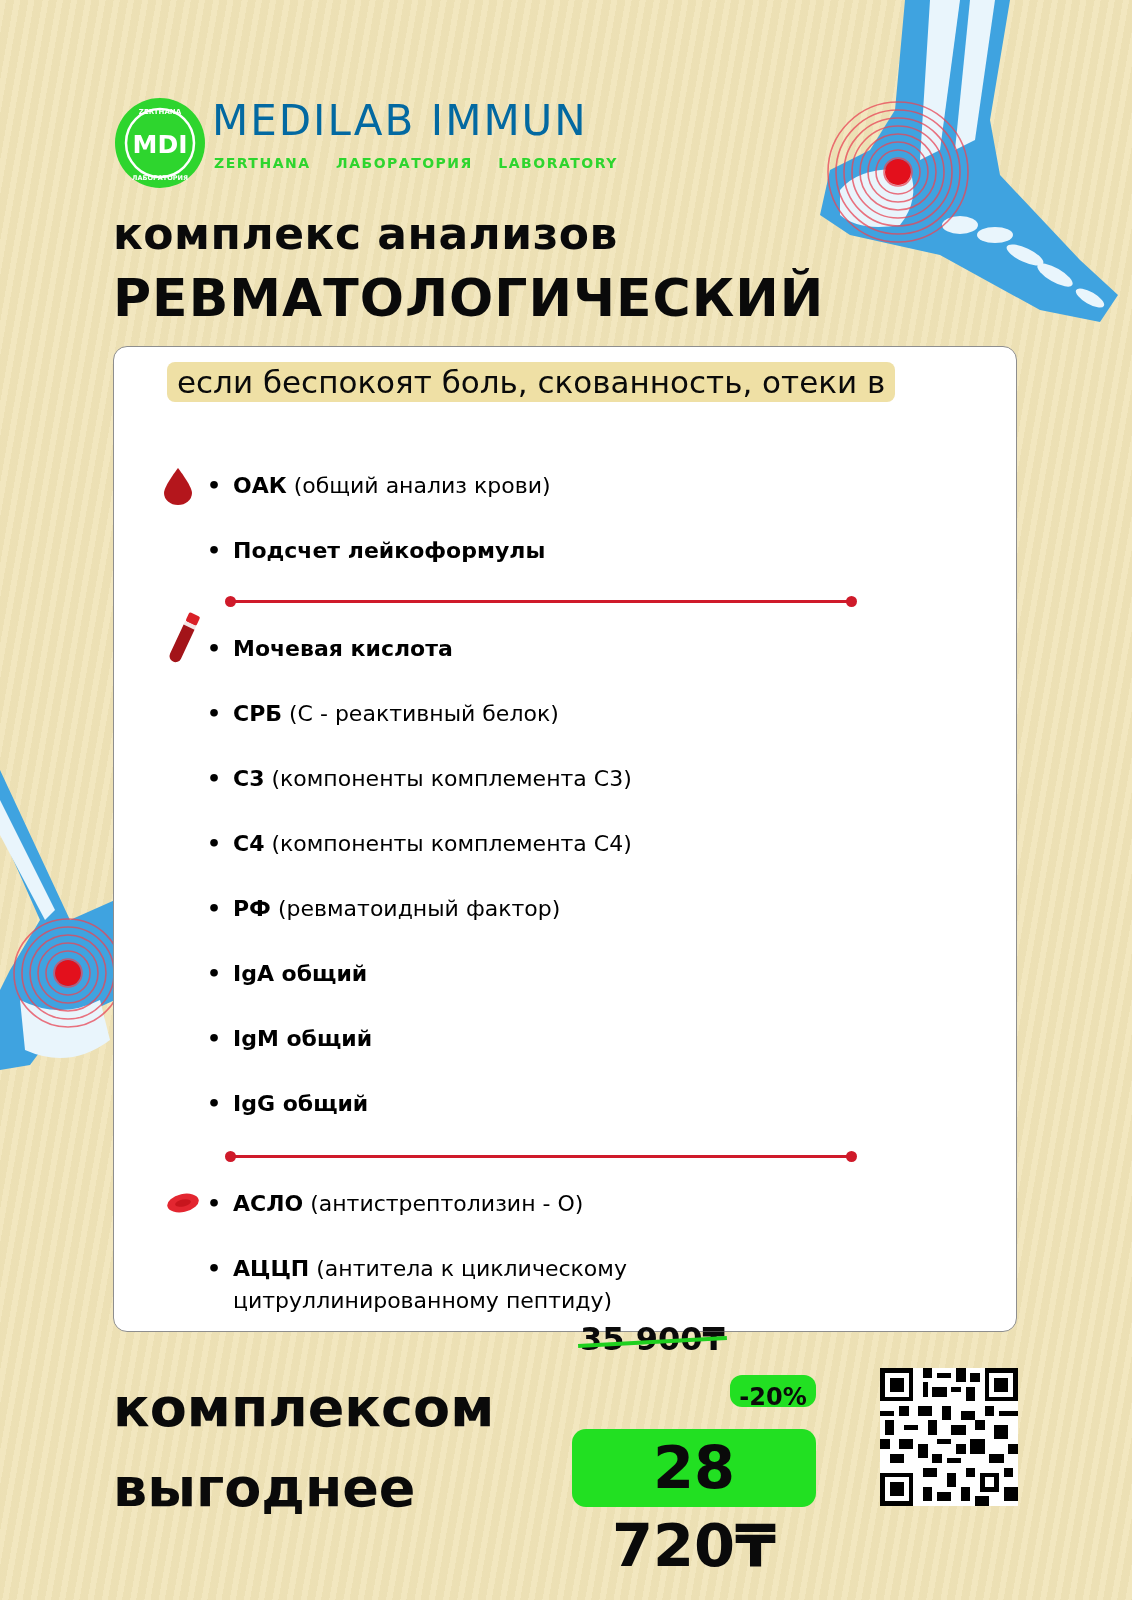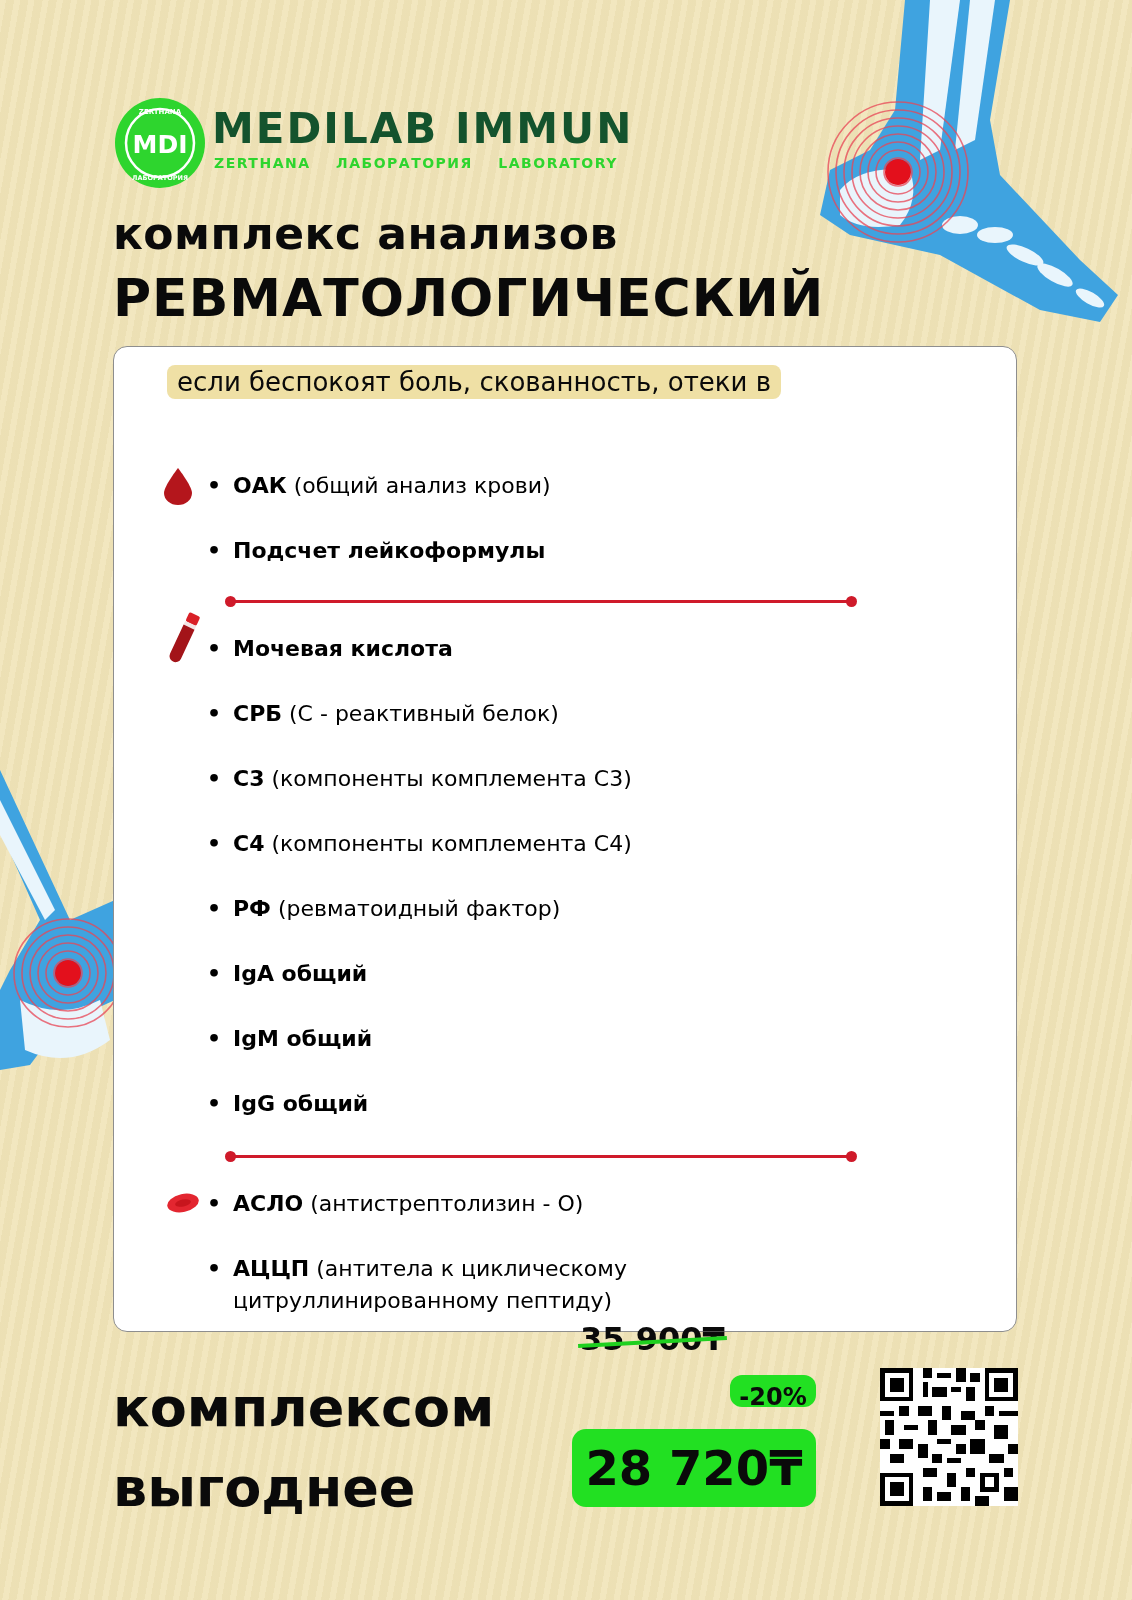--- a/index.html
+++ b/index.html
@@ -9,22 +9,22 @@
       background-image:
         repeating-linear-gradient(100deg, rgba(255,255,255,0.10) 0px, rgba(255,255,255,0.10) 6px, rgba(0,0,0,0.02) 6px, rgba(0,0,0,0.02) 14px);
       font-family: "Liberation Sans", sans-serif;
       color: #0a0a0a;
     }
     .abs { position: absolute; }
 
     
     .logo-badge { left: 114px; top: 97px; width: 92px; height: 92px; }
     .logo-title {
-      left: 212px; top: 108px; font-family: "DejaVu Sans", sans-serif;
-      font-size: 42px; font-weight: bold; color: #14532d; letter-spacing: 2px;
+      left: 212px; top: 100px; font-family: "DejaVu Sans", sans-serif;
+      font-size: 42px; font-weight: normal; color: #0369a1; letter-spacing: 2px;
       line-height: 1;
     }
     .logo-sub {
       left: 214px; top: 156px; font-family: "DejaVu Sans", sans-serif;
       font-size: 14px; font-weight: bold; color: #2ed52e; letter-spacing: 1.5px;
       white-space: pre; line-height: 1; text-align: center;
     }
 
     .subtitle {
       left: 113px; top: 212px; font-family: "DejaVu Sans", sans-serif;
@@ -35,21 +35,21 @@
       font-size: 52px; font-weight: bold; line-height: 1; letter-spacing: 1px;
     }
 
     
     .card {
       left: 113px; top: 346px; width: 904px; height: 986px;
       background: #ffffff; border: 1.5px solid #8e8e8e; border-radius: 14px;
       box-sizing: border-box;
     }
     .hint {
-      left: 167px; top: 362px; font-size: 26px; line-height: 40px;
+      left: 167px; top: 362px; font-size: 31px; line-height: 40px;
       font-family: "DejaVu Sans", sans-serif;
     }
     .hint span {
       background: #efe0a5; padding: 2px 10px; border-radius: 8px;
       box-decoration-break: clone; -webkit-box-decoration-break: clone;
     }
 
     .item {
       position: absolute; left: 207px; font-size: 22px; line-height: 32px;
       font-family: "DejaVu Sans", sans-serif; color: #000000;
@@ -81,21 +81,21 @@
       content: ""; position: absolute; left: -2px; right: -2px; top: 20px; height: 4px;
       background: #1fd01f; transform: rotate(-3deg);
     }
     .discount {
       left: 730px; top: 1375px; width: 86px; height: 32px; background: #22e022;
       border-radius: 12px; font-family: "DejaVu Sans", sans-serif; font-size: 24px;
       font-weight: bold; text-align: center; line-height: 44px;
     }
     .new-price {
       left: 572px; top: 1429px; width: 244px; height: 78px; background: #22e022;
-      border-radius: 14px; font-family: "DejaVu Sans", sans-serif; font-size: 48px;
+      border-radius: 14px; font-family: "DejaVu Sans", sans-serif; font-size: 59px;
       font-weight: bold; text-align: center; line-height: 78px;
     }
     .qr { left: 880px; top: 1368px; width: 138px; height: 138px; background:#fff; }
   </style>
 </head>
 <body>
 
 <svg class="abs" style="left:800px;top:0;" width="332" height="330" viewBox="0 0 332 330">
   <path d="M105 0 L210 0 L190 120 L200 175 L280 260 L318 295 L300 322 L240 310 L140 255 L50 235 L20 215 L30 170 L70 150 L95 110 Z" fill="#3fa3e0"></path>
   <path d="M130 0 L160 0 L140 150 L120 160 Z" fill="#e9f5fc"></path>

